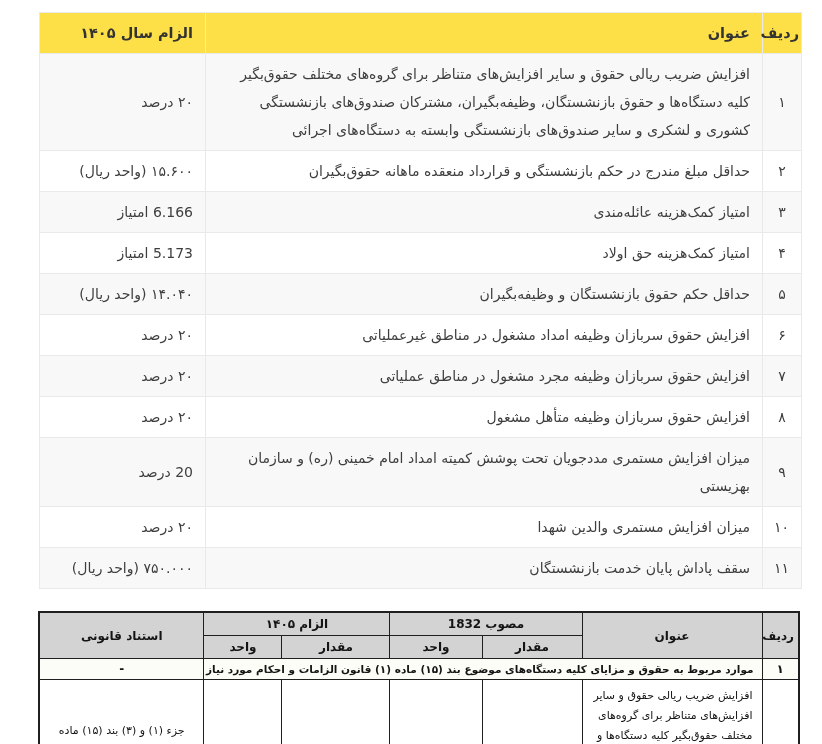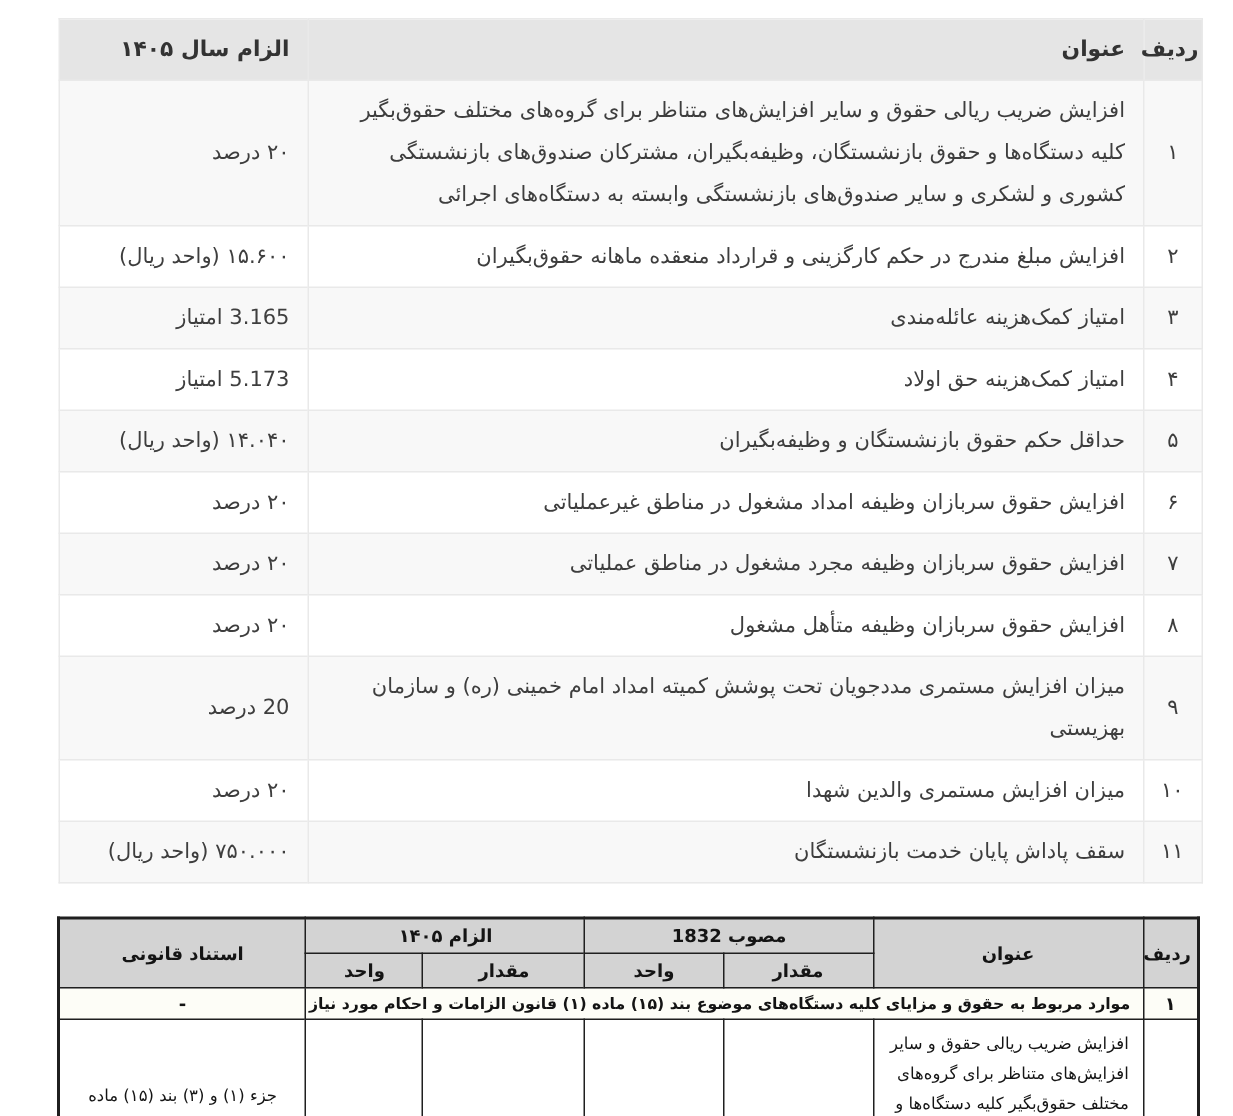--- a/index.html
+++ b/index.html
@@ -12,21 +12,21 @@
 
   
   table.t1 {
     width:762px;
     margin:12px 20px 0 auto;
     border-collapse:collapse;
     table-layout:fixed;
   }
   table.t1 th, table.t1 td { border:1px solid #e9e9e9; vertical-align:middle; }
   table.t1 thead th {
-    background:#e5e5e5;
+    background:#fde047;
     color:#333333;
     font-weight:bold;
     font-size:14.5px;
     padding:12px 12px;
     text-align:right;
   }
   table.t1 thead th.c-rownum { text-align:center; padding:12px 2px; }
   table.t1 td {
     color:#3e3e3e;
     font-size:14px;
@@ -93,27 +93,27 @@
     </tr>
   </thead>
   <tbody>
     <tr>
       <td class="c-rownum">۱</td>
       <td>افزایش ضریب ریالی حقوق و سایر افزایش‌های متناظر برای گروه‌های مختلف حقوق‌بگیر کلیه دستگاه‌ها و حقوق بازنشستگان، وظیفه‌بگیران، مشترکان صندوق‌های بازنشستگی کشوری و لشکری و سایر صندوق‌های بازنشستگی وابسته به دستگاه‌های اجرائی</td>
       <td>۲۰ درصد</td>
     </tr>
     <tr>
       <td class="c-rownum">۲</td>
-      <td>افزایش مبلغ مندرج در حکم کارگزینی و قرارداد منعقده ماهانه حقوق‌بگیران</td>
+      <td>حداقل مبلغ مندرج در حکم بازنشستگی و قرارداد منعقده ماهانه حقوق‌بگیران</td>
       <td>۱۵.۶۰۰ (واحد ریال)</td>
     </tr>
     <tr>
       <td class="c-rownum">۳</td>
       <td>امتیاز کمک‌هزینه عائله‌مندی</td>
-      <td>3.165 امتیاز</td>
+      <td>6.166 امتیاز</td>
     </tr>
     <tr>
       <td class="c-rownum">۴</td>
       <td>امتیاز کمک‌هزینه حق اولاد</td>
       <td>5.173 امتیاز</td>
     </tr>
     <tr>
       <td class="c-rownum">۵</td>
       <td>حداقل حکم حقوق بازنشستگان و وظیفه‌بگیران</td>
       <td>۱۴.۰۴۰ (واحد ریال)</td>

